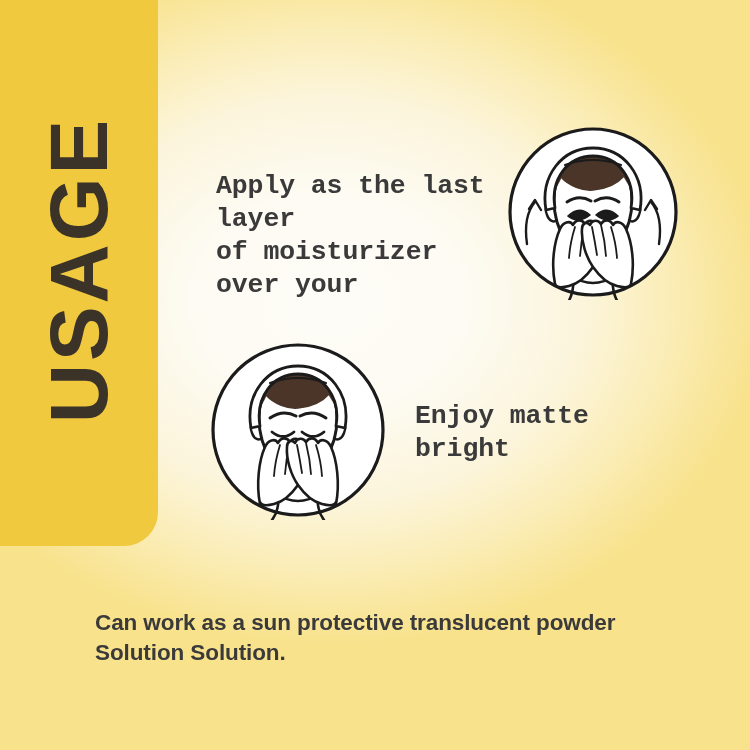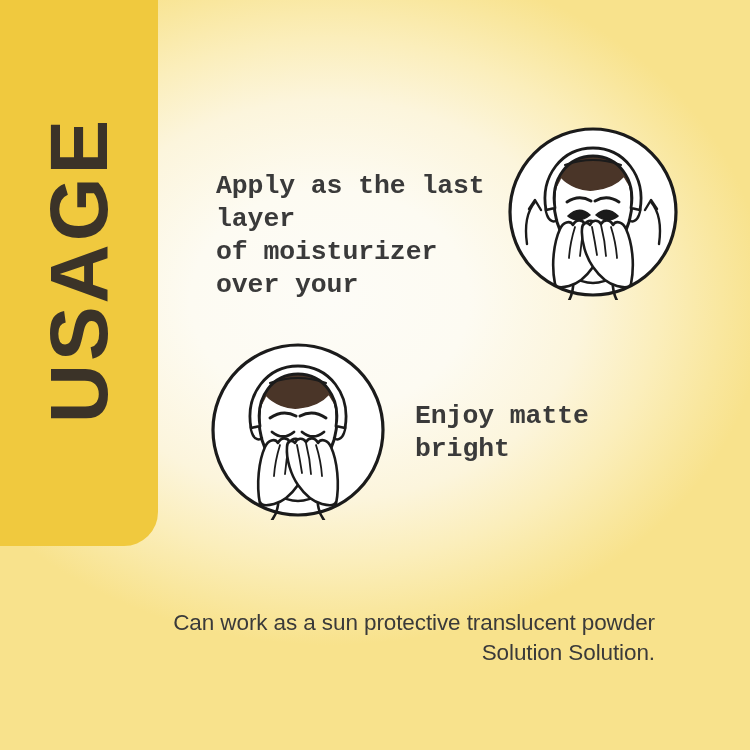--- a/index.html
+++ b/index.html
@@ -81,25 +81,25 @@
   }
   #step1-illus { left: 505px; top: 124px; }
   #step2-illus { left: 208px; top: 340px; }
 
   
   #footer-note {
     position: absolute;
     left: 0;
     right: 0;
     top: 608px;
-    text-align: right;
+    text-align: left;
     color: #3a3a3a;
     font-family: "Liberation Sans", sans-serif;
     font-size: 22.5px;
-    font-weight: normal;
+    font-weight: bold;
     line-height: 30px;
     letter-spacing: -0.1px;
     padding: 0 95px;
     box-sizing: border-box;
   }
   #footer-note span { display: block; }
 </style>
 </head>
 <body>
 

